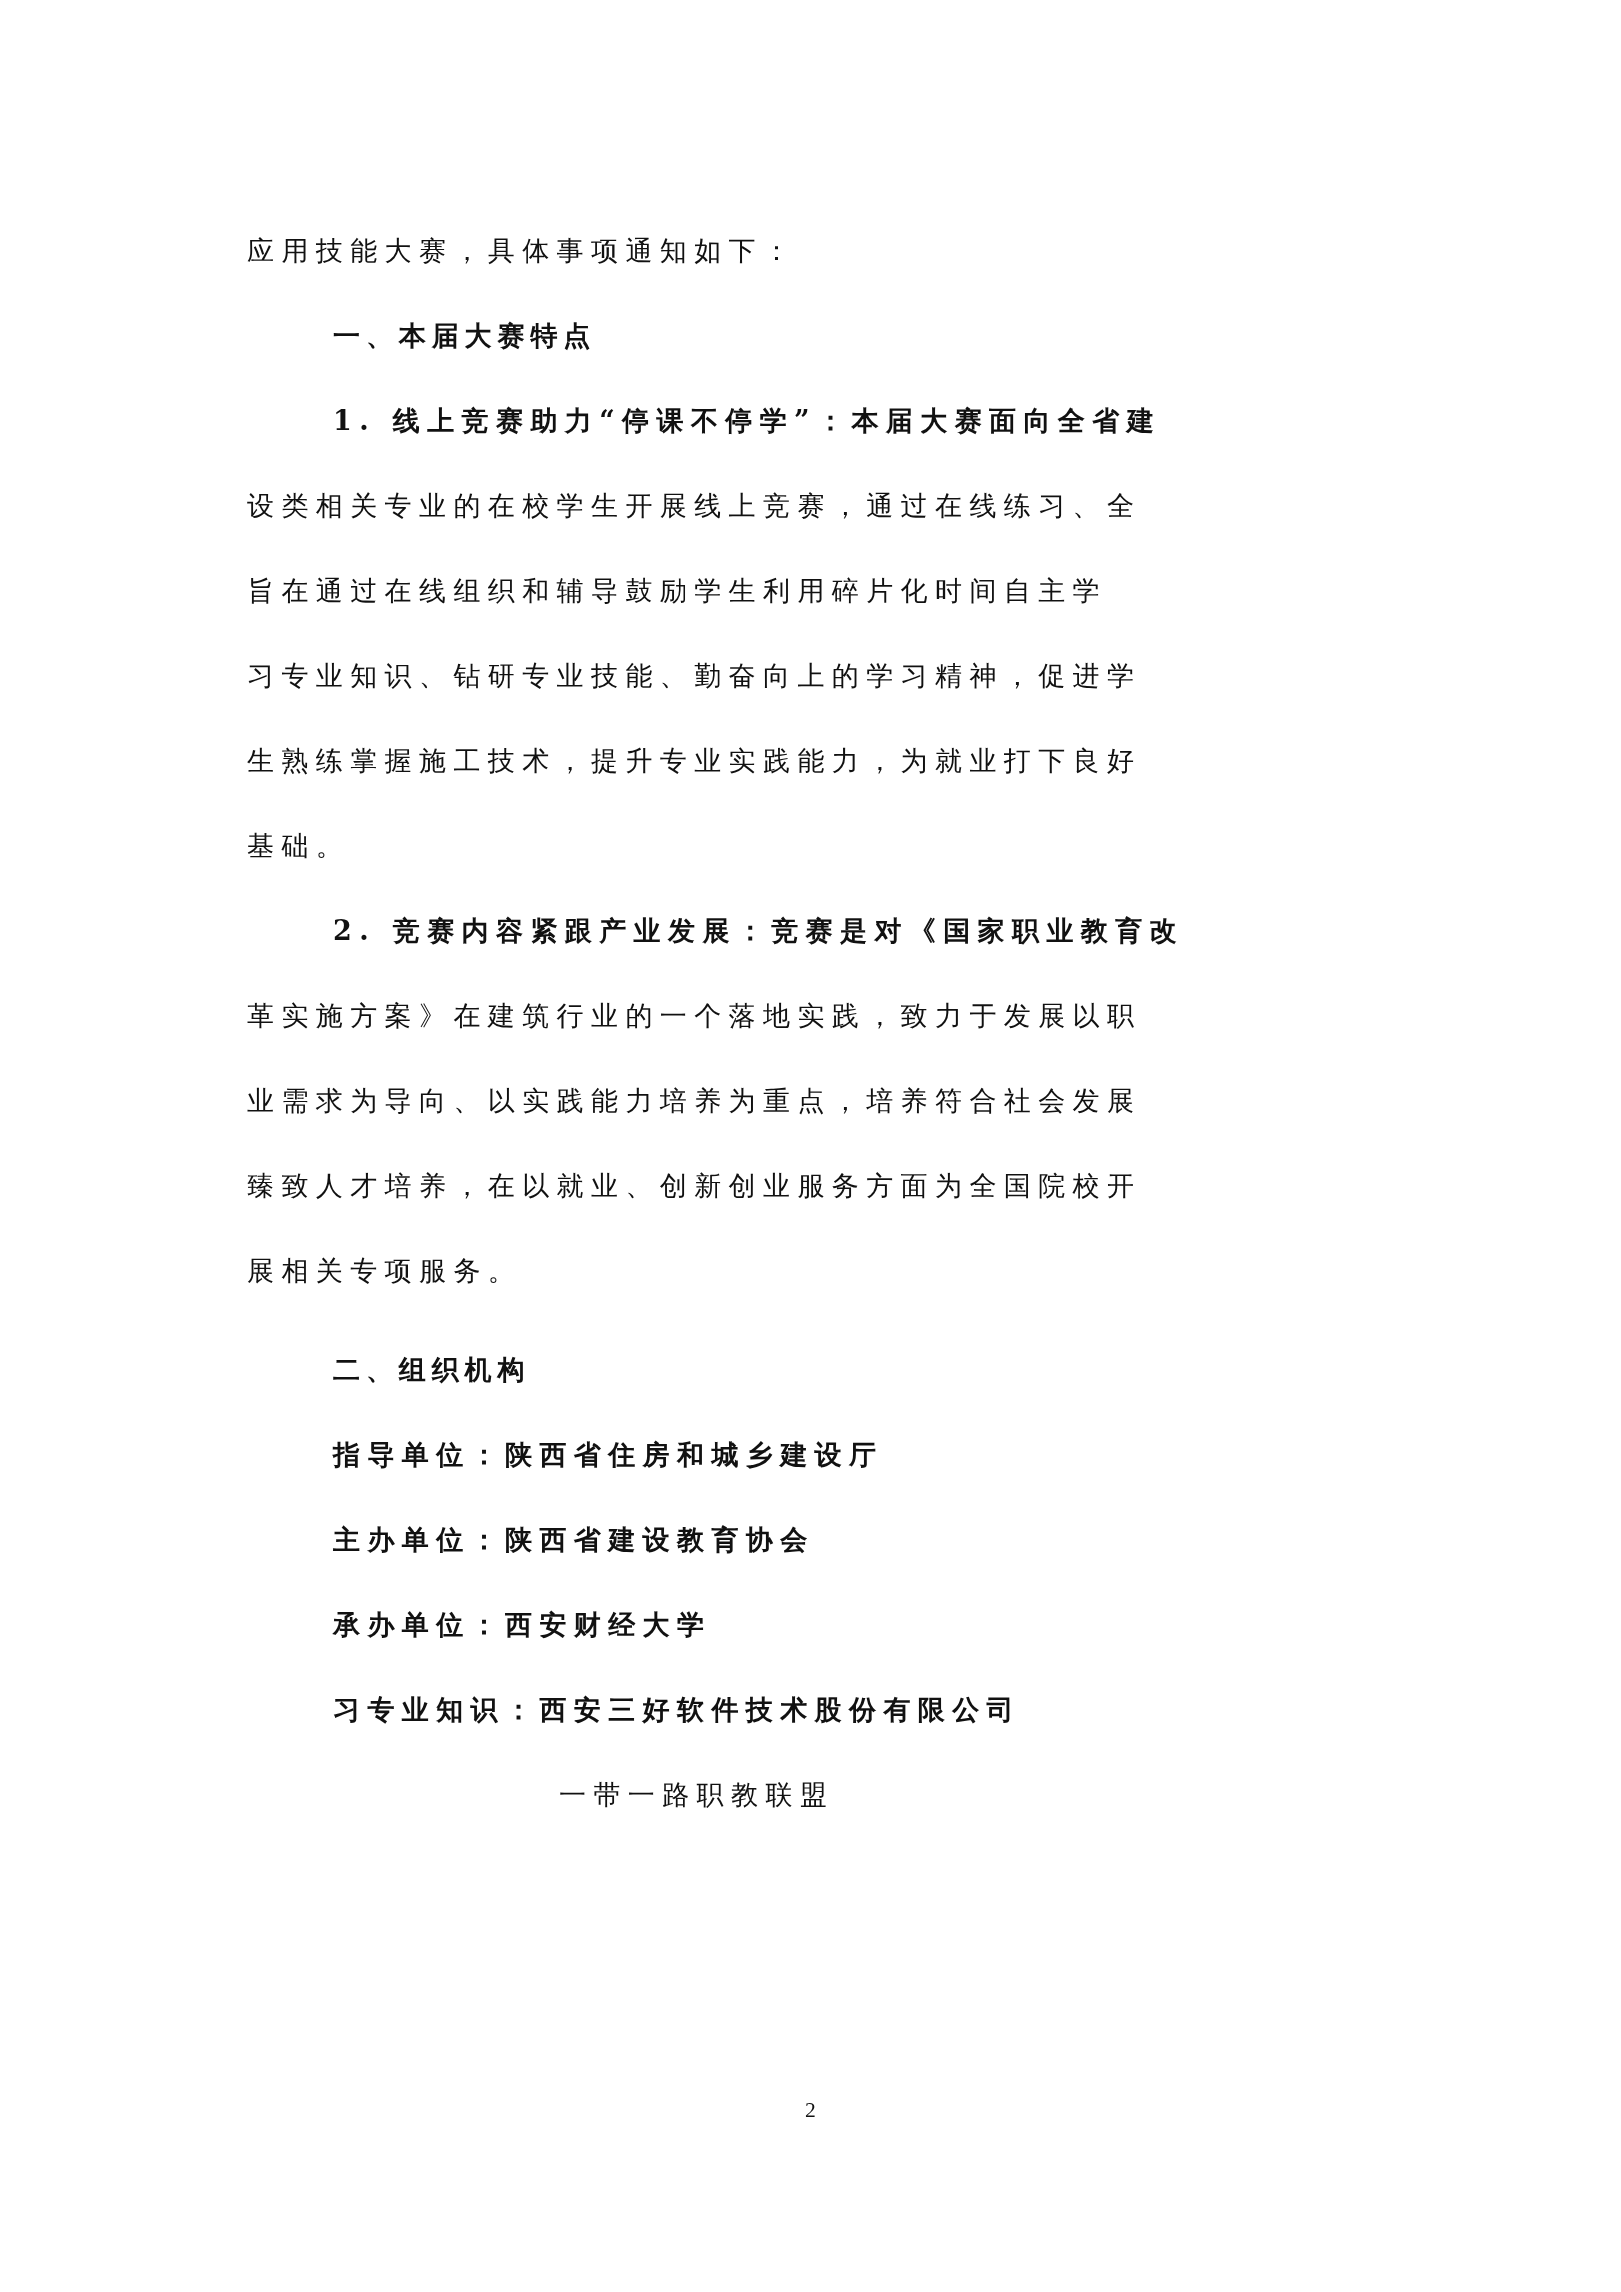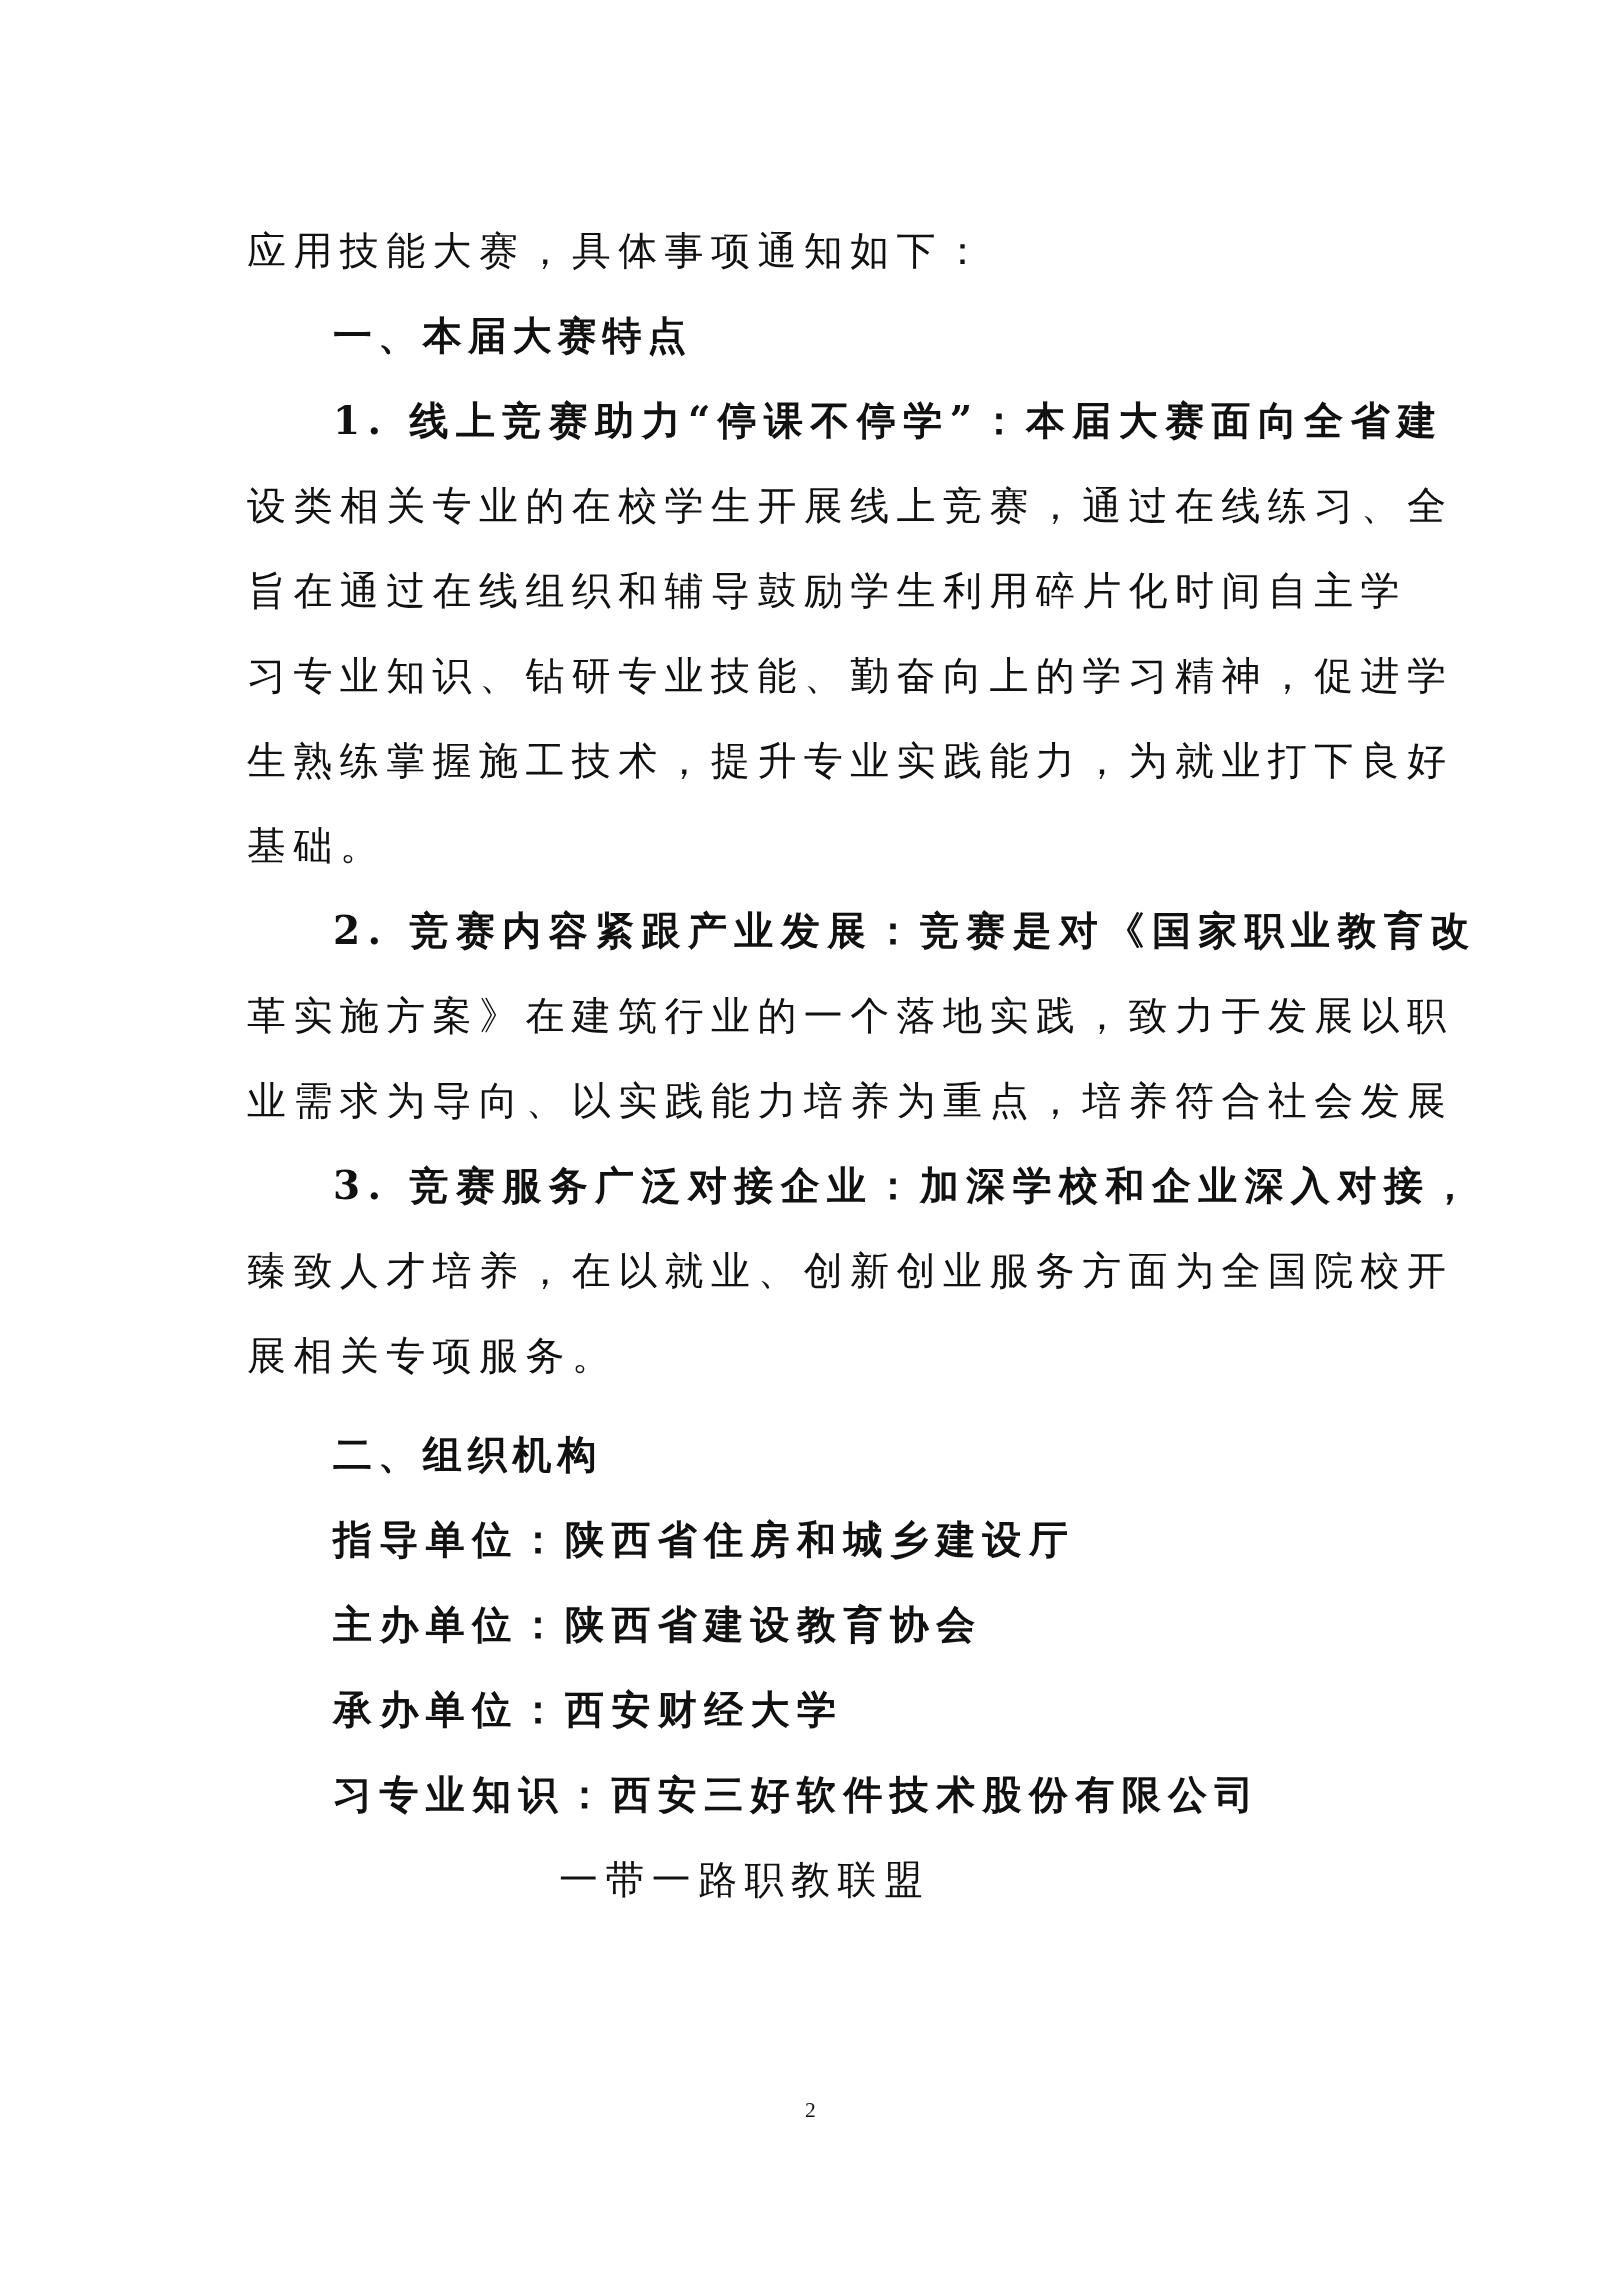--- a/index.html
+++ b/index.html
@@ -1,19 +1,19 @@
 <!DOCTYPE html>
 <html><head>
   <meta charset="utf-8">
   <style>
     html, body { margin: 0; padding: 0; background: #ffffff; }
     body { width: 1621px; height: 2293px; position: relative; overflow: hidden;
            font-family: "DejaVu Serif", "Liberation Serif", serif; color: #111; }
     .page { position: absolute; left: 247px; top: 208px; width: 1142px; }
-    .line { font-size: 39px; line-height: 85px; height: 85px; white-space: nowrap;
+    .line { font-size: 27px; line-height: 85px; height: 85px; white-space: nowrap;
             letter-spacing: 7.4px; }
     .indent { padding-left: 86px; font-weight: bold; }
     .heading { font-family: "DejaVu Sans", "Liberation Sans", sans-serif; font-weight: bold;
                letter-spacing: 5.9px; }
     .gap { height: 13.7px; }
     .org-cont { padding-left: 312px; }
     .page-num { position: absolute; left: 0; width: 1621px; top: 2098px; text-align: center;
                 font-size: 21.6px; font-family: "Liberation Serif", serif; }
   </style>
 </head>
@@ -33,21 +33,20 @@
     <div class="line">基础。</div>
   </div>
 
   <div>
     <div class="line indent">2. 竞赛内容紧跟产业发展：竞赛是对《国家职业教育改</div>
     <div class="line">革实施方案》在建筑行业的一个落地实践，致力于发展以职</div>
     <div class="line">业需求为导向、以实践能力培养为重点，培养符合社会发展</div>
   </div>
 
   <div>
-    <div class="line indent">3. 竞赛服务广泛对接企业：加深学校和企业深入对接，</div>
     <div class="line">臻致人才培养，在以就业、创新创业服务方面为全国院校开</div>
     <div class="line">展相关专项服务。</div>
   </div>
 
   <div class="gap"></div>
 
   <div class="line indent heading">二、组织机构</div>
   <div class="line indent">指导单位：陕西省住房和城乡建设厅</div>
   <div class="line indent">主办单位：陕西省建设教育协会</div>
   <div class="line indent">承办单位：西安财经大学</div>

